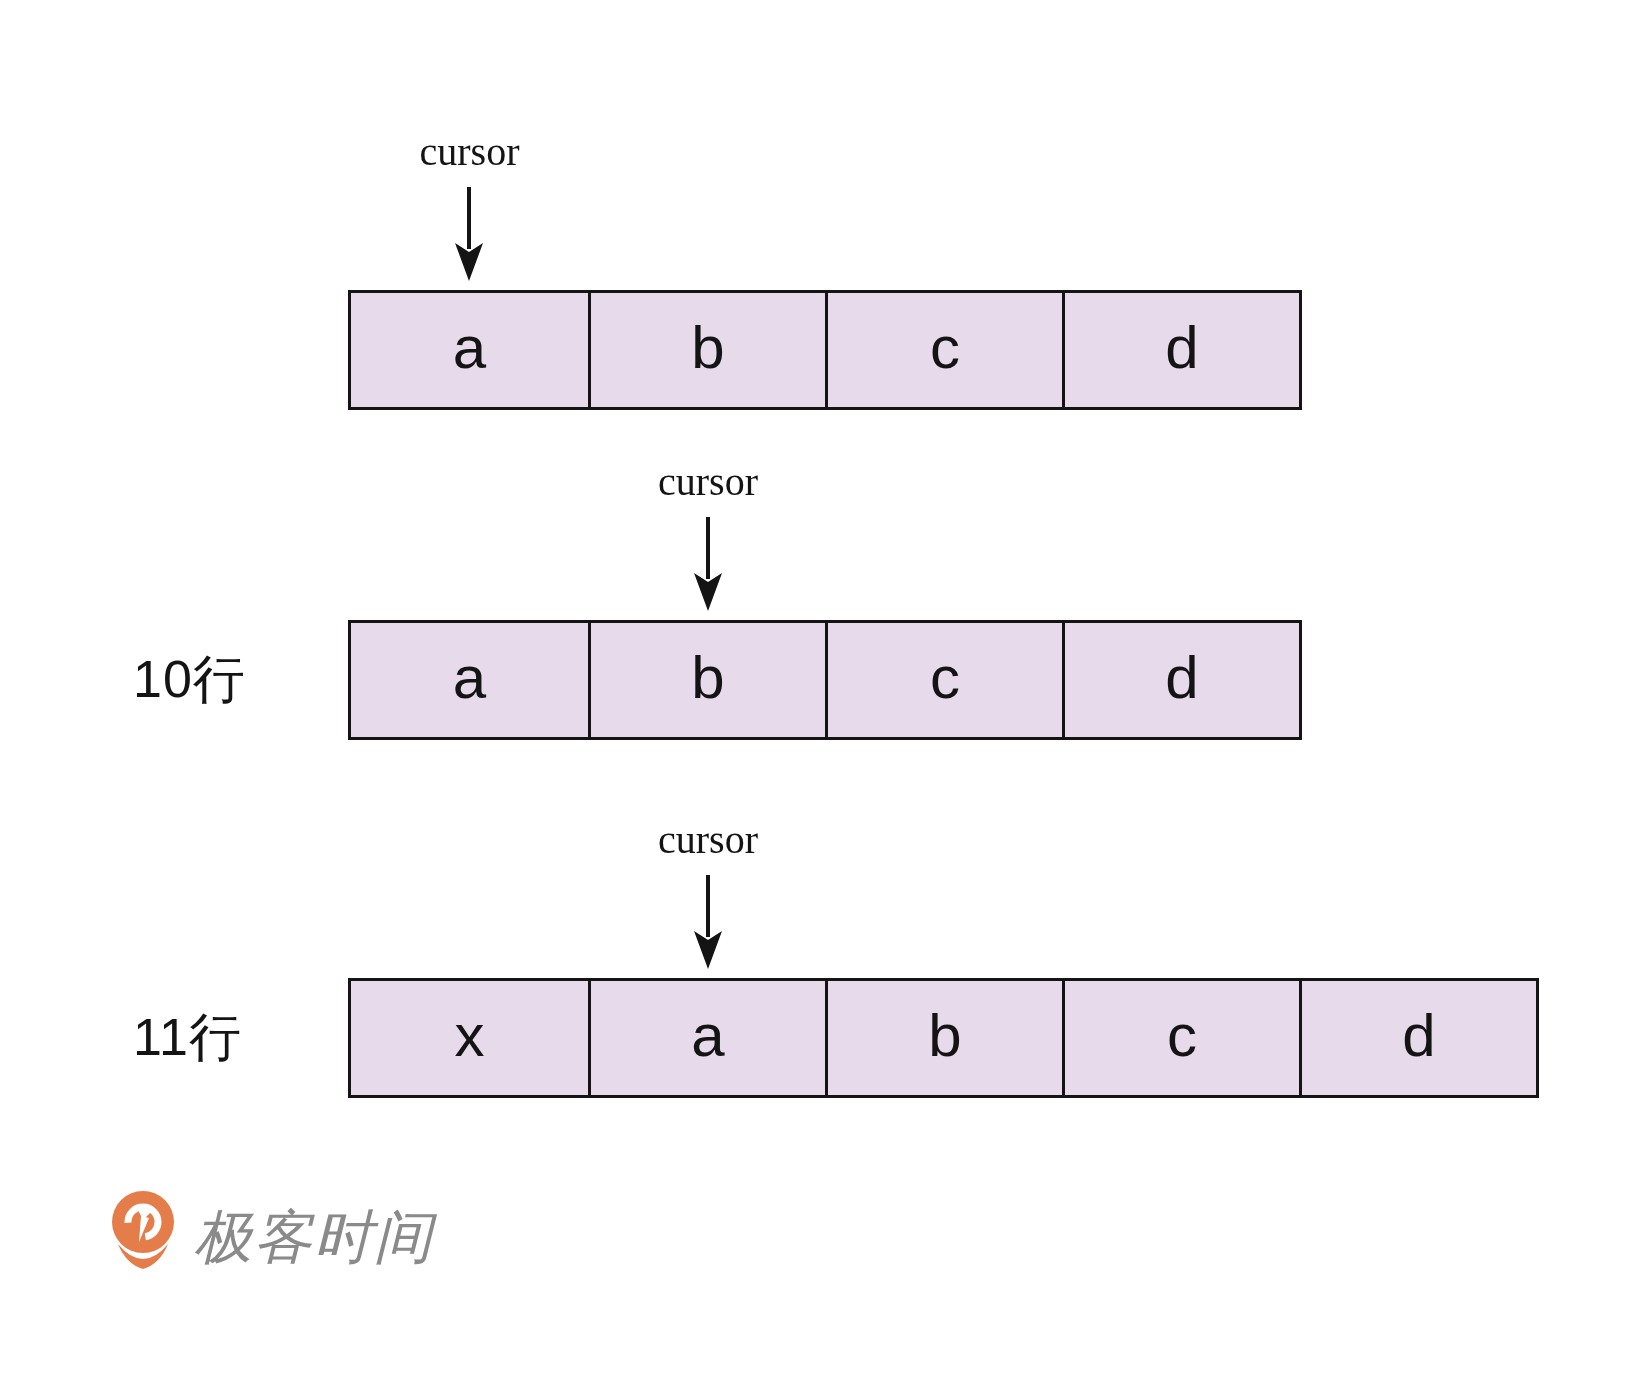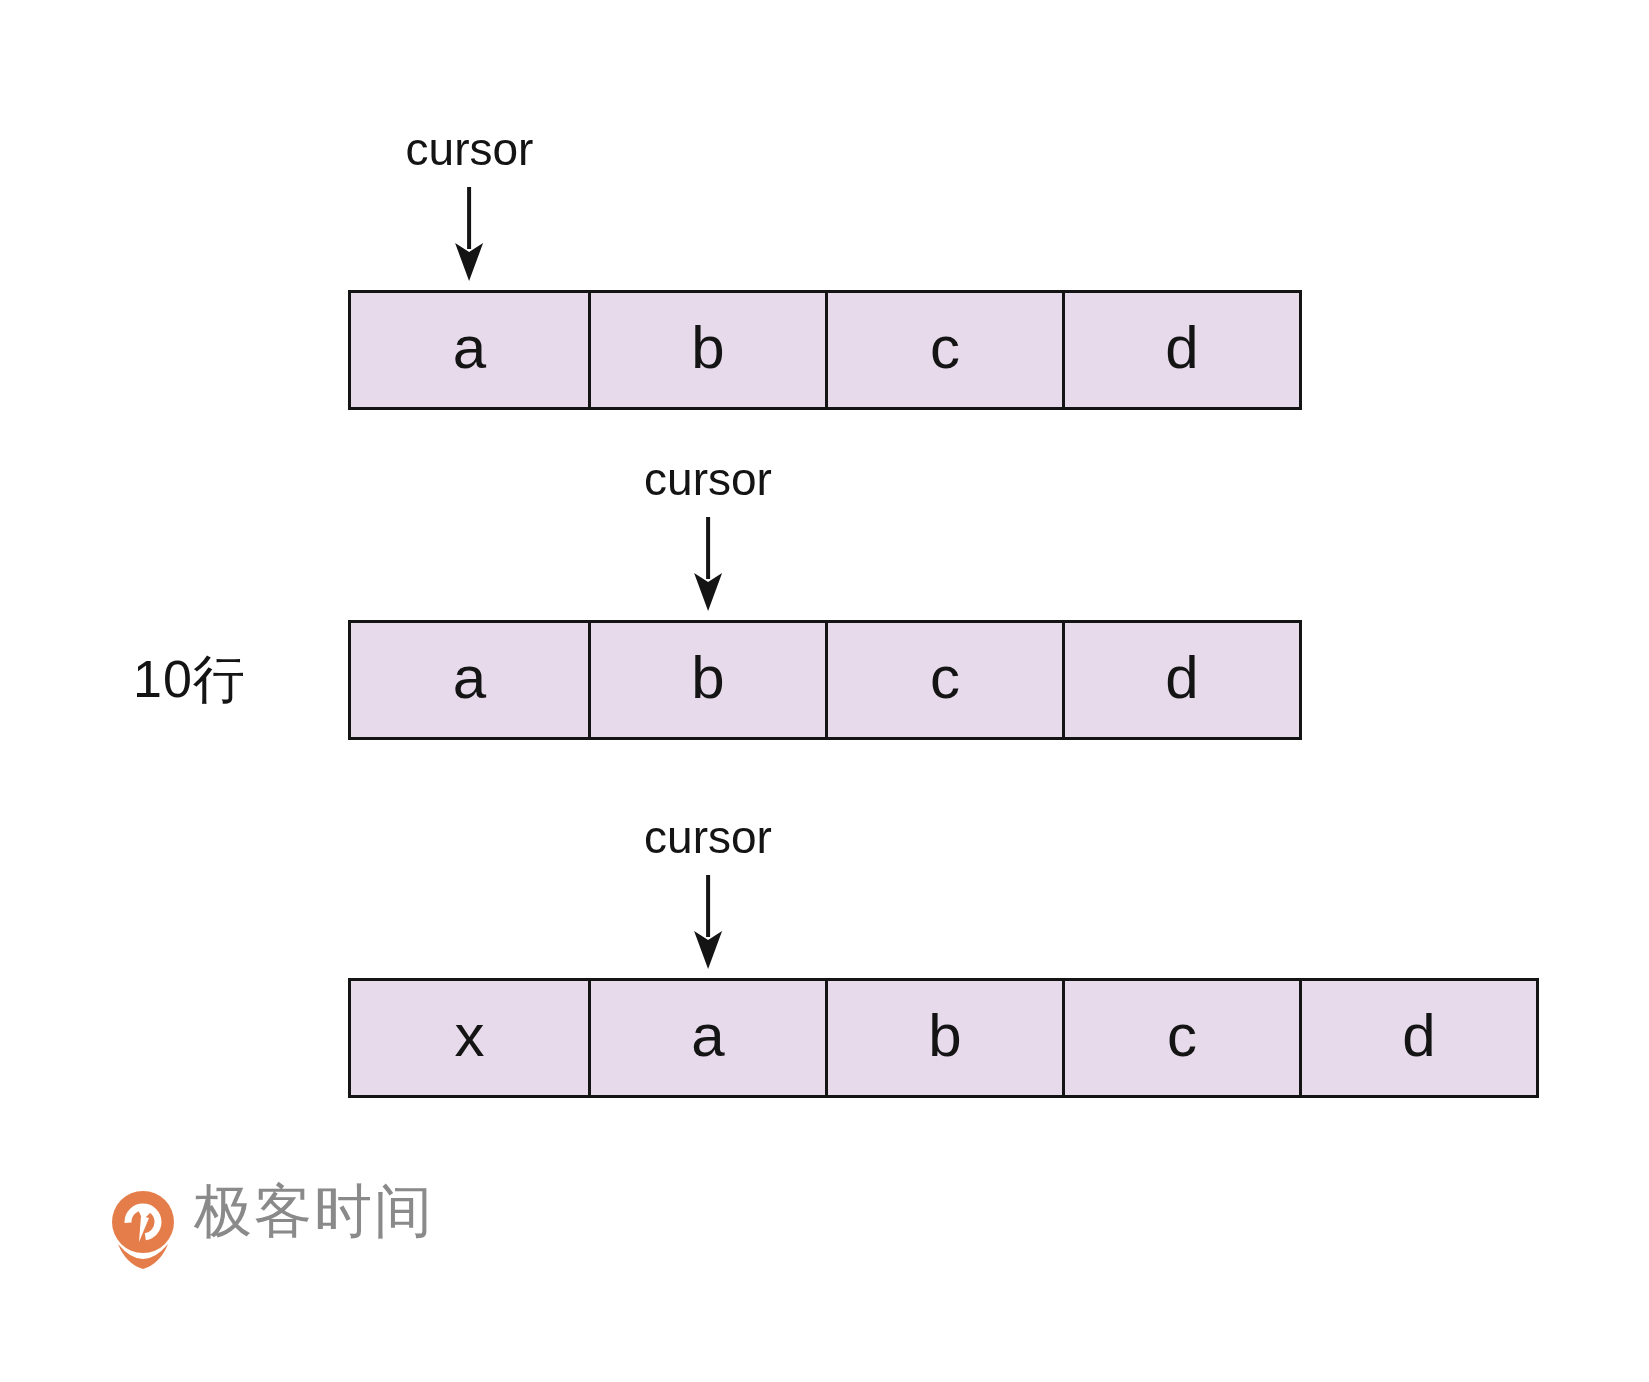--- a/index.html
+++ b/index.html
@@ -60,35 +60,37 @@
     position: absolute;
     bottom: calc(100% + 12px);
     left: 50%;
     transform: translateX(-50%);
     display: flex;
     flex-direction: column;
     align-items: center;
     pointer-events: none;
   }
   .cursor-label {
-    font-size: 46px;
+    font-size: 40px;
     color: var(--line, #141414);
     margin-bottom: 14px;
     line-height: 1.05;
     white-space: nowrap;
+    font-family: Liberation Serif, serif;
   }
   .cursor-arrow { display: block; }
 
   
   .logo {
     position: absolute;
     left: 110px;
     top: 1190px;
     display: flex;
-    align-items: flex-start;
+    align-items: flex-end;
+    font-style: italic;
   }
   .logo-icon { display: block; width: 66px; height: 84px; }
   .logo-text {
     margin-left: 18px;
     font-size: 58px;
     font-weight: 500;
     color: var(--logo-text, #8A8A8A);
     letter-spacing: 2px;
     line-height: 1;
     transform: translateY(-8px);
@@ -143,20 +145,21 @@
           <div class="cell">
             <span class="cell-value">c</span>
           </div>
           <div class="cell">
             <span class="cell-value">d</span>
           </div>
         </div>
   </div>
 
   <div class="row-group" style="top: 978px;">
+    <div class="row-label">11行</div>
     <div class="cells">
           <div class="cell">
             <span class="cell-value">x</span>
           </div>
           <div class="cell">
             <span class="cell-value">a</span>
   <div class="cursor">
     <div class="cursor-label">cursor</div>
     <svg class="cursor-arrow" width="34" height="94" viewBox="0 0 34 94" xmlns="http://www.w3.org/2000/svg">
       <line x1="17" y1="0" x2="17" y2="62" stroke="#141414" stroke-width="4"></line>

